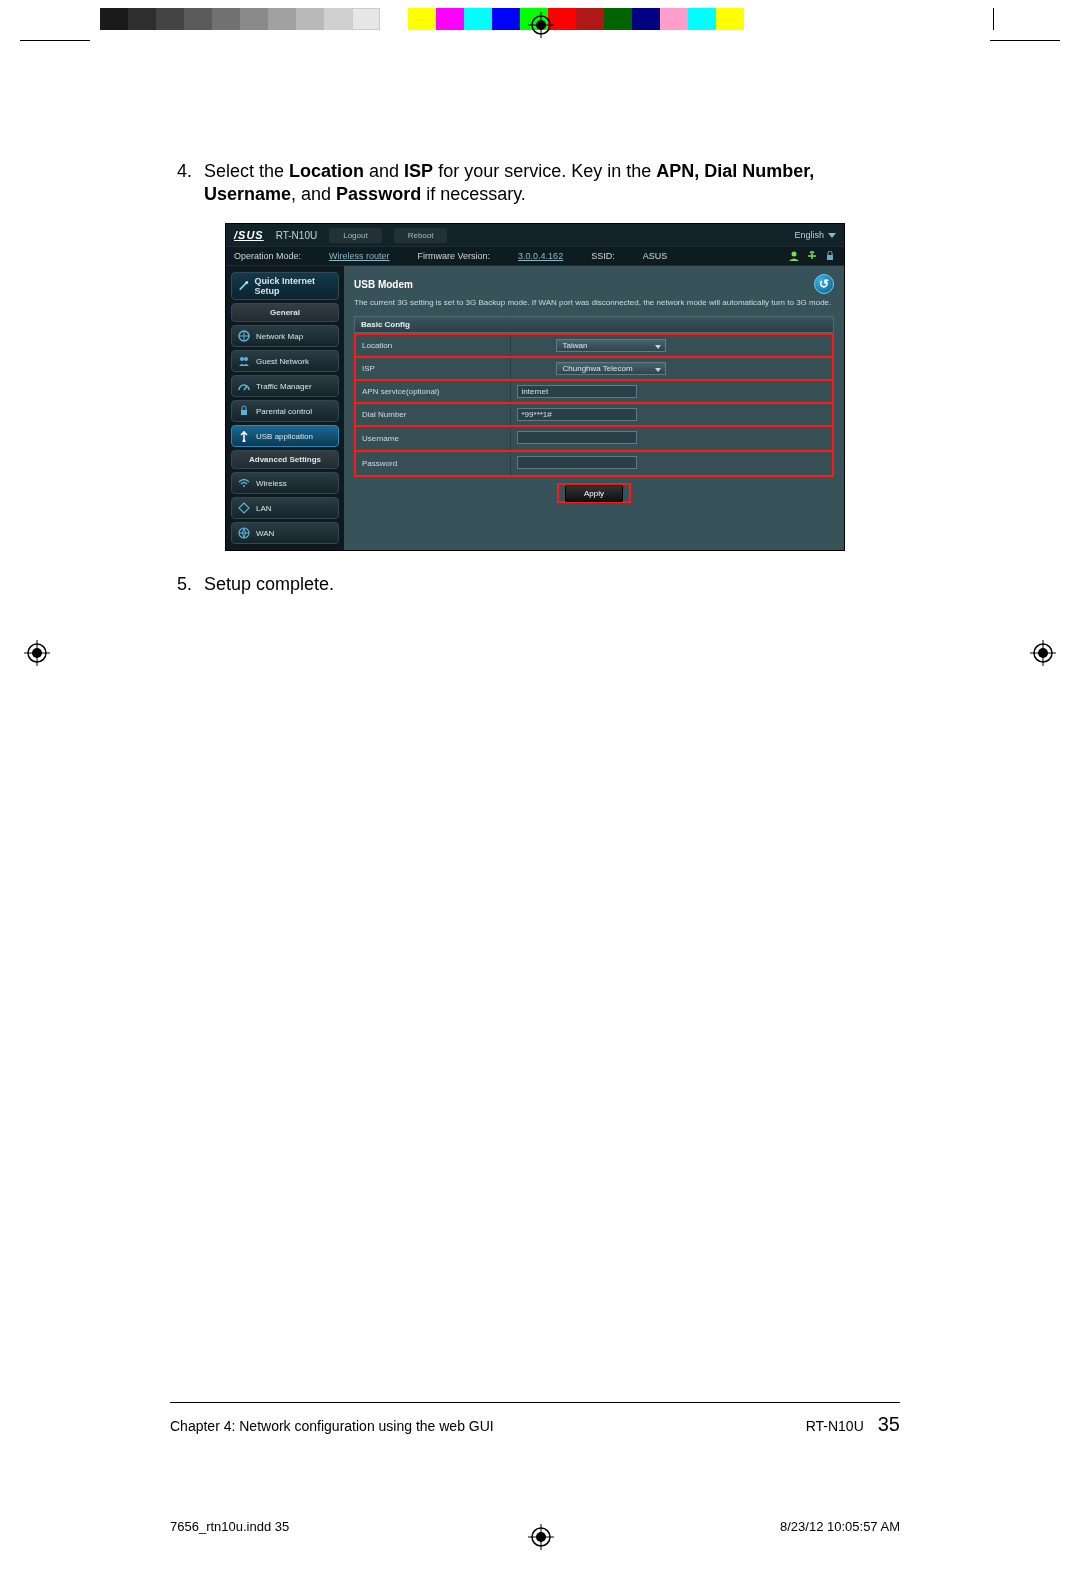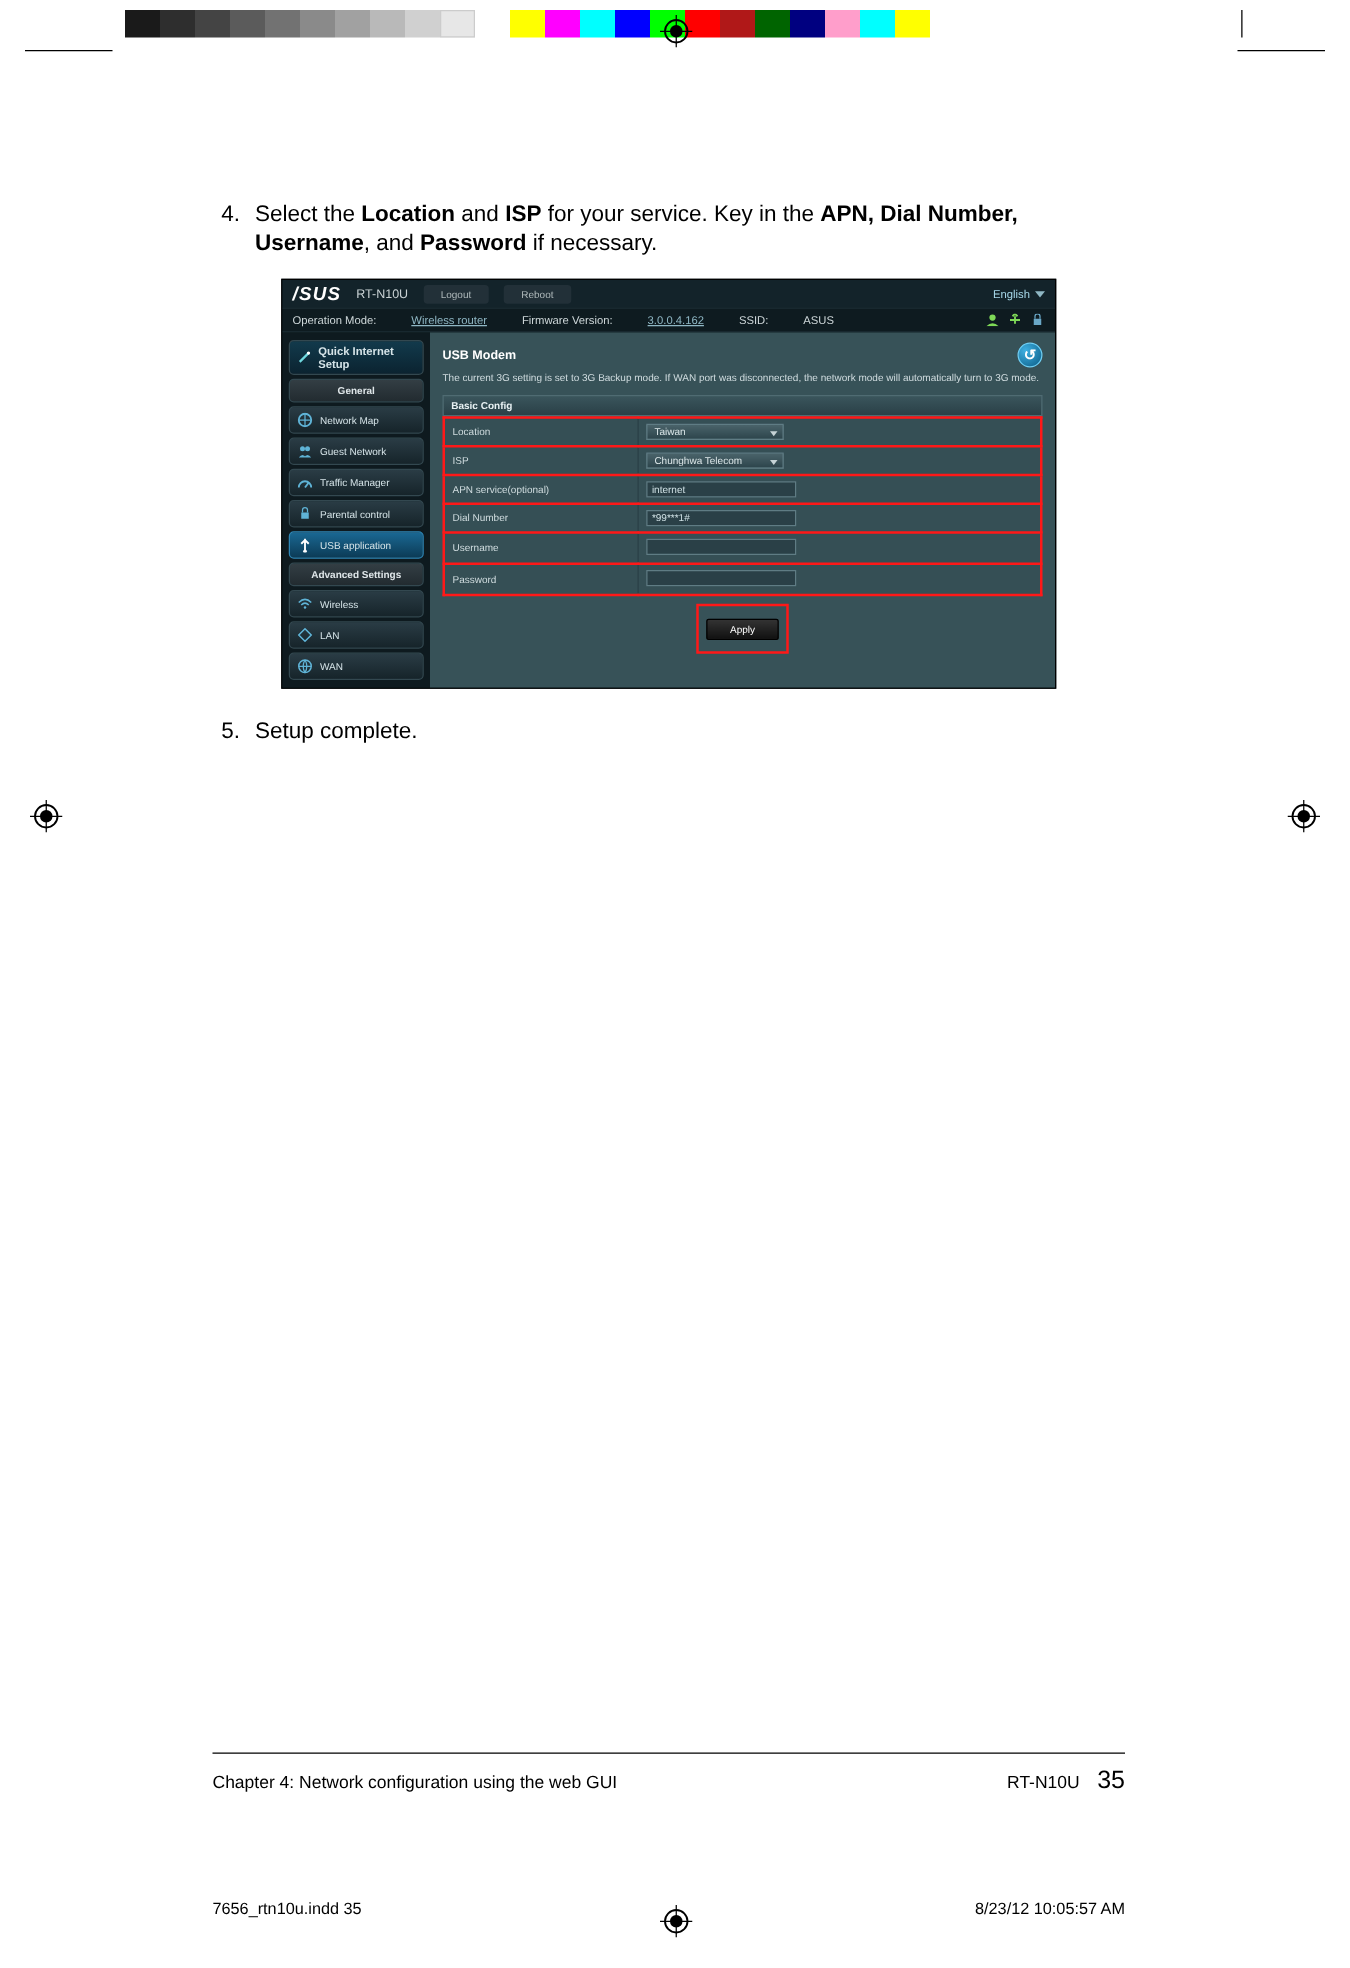--- a/index.html
+++ b/index.html
@@ -44,21 +44,21 @@
     border: 1px solid #000;
   }
   .router .topbar {
     background: #13232a;
     height: 22px;
     display: flex;
     align-items: center;
     padding: 0 8px;
     gap: 12px;
   }
-  .logo { font-weight: bold; font-style: italic; color: #fff; font-size: 15px; letter-spacing: 1px;}
+  .logo { font-weight: bold; font-style: italic; color: #fff; font-size: 11px; letter-spacing: 1px; text-decoration: underline;}
   .model { color: #c9d2d4; font-size: 10px; }
   .topbtn { background: #223038; padding: 3px 14px; border-radius: 3px; color: #aeb8ba; font-size: 8px;}
   .langsel { margin-left: auto; color: #a7d8e9; font-size: 9px; display:flex; align-items:center; gap:4px;}
   .statusbar {
     background: #0e1b20;
     border-top: 1px solid #1d2e35;
     border-bottom: 1px solid #1d2e35;
     padding: 4px 8px;
     display: flex;
     align-items: center;
@@ -123,20 +123,21 @@
   table.cfg td.lbl { width: 155px; }
   .sel {
     background: linear-gradient(#4a636a,#2d454c);
     border: 1px solid #5f7c84;
     padding: 1px 16px 1px 6px;
     color: #dce7e9;
     position: relative;
     display:inline-block;
     min-width: 110px;
     font-size: 8px;
+    margin-left: 39px;
   }
   .sel::after{
     content:"";position:absolute;right:4px;top:5px;
     border-left:3px solid transparent;border-right:3px solid transparent;border-top:4px solid #c6d3d6;
   }
   .radio { width: 8px; height: 8px; border-radius: 50%; border: 1px solid #9cb4bb; display:inline-block; vertical-align:middle; margin-right:3px; position:relative;}
   .radio.on::after{content:"";position:absolute;inset:1px;border-radius:50%;background:#8fd0ec;}
   .inp {
     background: #2a4047;
     border: 1px solid #5f7c84;
@@ -147,21 +148,21 @@
   .hlbox { border: 2px solid #ff1818; }
   .apply-row { text-align: center; padding: 6px 0; }
   .apply-btn {
     background: linear-gradient(#333,#111);
     border: 1px solid #000;
     color: #fff;
     padding: 3px 18px;
     font-size: 8px;
     border-radius: 2px;
   }
-  .hl-apply { display:inline-block; border: 2px solid #ff1818; padding:13px 6px;}
+  .hl-apply { display:inline-block; border: 2px solid #ff1818; padding:3px 6px;}
   
   .footer {
     position: absolute;
     bottom: 138px; left: 170px; width: 730px;
     border-top: 1px solid #000;
     padding-top: 10px;
     display: flex; align-items: baseline; font-size: 14px;
   }
   .footer-left { flex:1; }
   .footer-right { display:flex; align-items: baseline; gap: 14px;}

